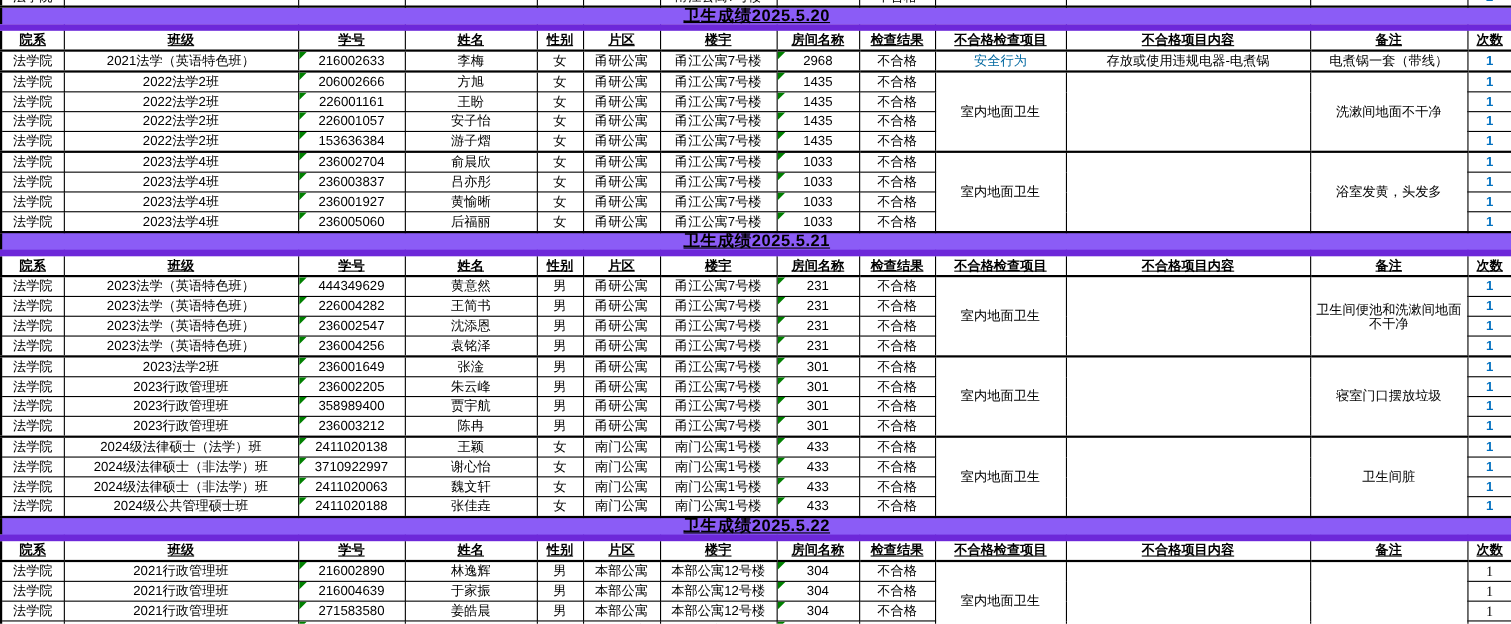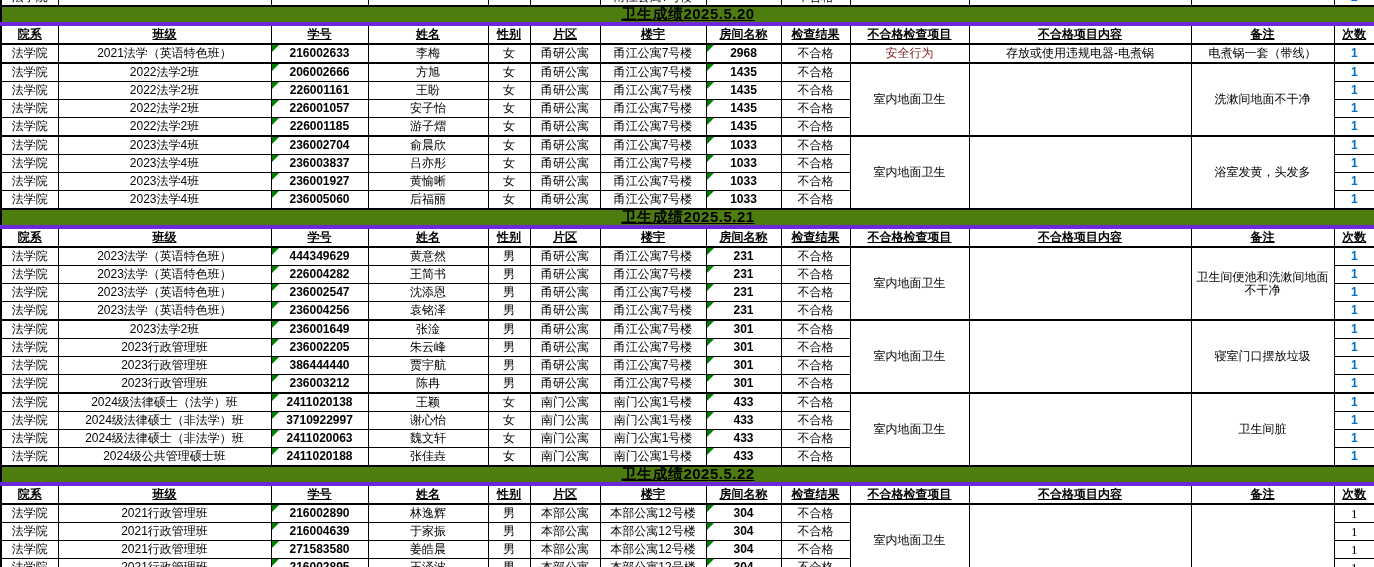--- a/index.html
+++ b/index.html
@@ -4,24 +4,24 @@
 <style>
   html,body{margin:0;padding:0;}
   body{width:1374px;height:567px;overflow:hidden;background:#fff;
        font-family:"Liberation Sans","DejaVu Sans",sans-serif;}
   table{border-collapse:collapse;table-layout:fixed;width:1374px;
         border:2px solid #000;border-top:none;}
   td,th{border:1px solid #000;text-align:center;vertical-align:middle;
         padding:0 1px;font-size:12px;height:17px;line-height:13px;
         overflow:hidden;white-space:nowrap;color:#000;}
   th{font-weight:bold;text-decoration:underline;}
-  tr.banner td{background:#4d7c0f;border-top:2px solid #000;border-bottom:4px solid #6d28d9;height:15px;}
+  tr.banner td{background:#8b5cf6;border-top:2px solid #000;border-bottom:6px solid #6d28d9;height:15px;}
   .banner-text{font-weight:bold;font-size:15px;text-decoration:underline;letter-spacing:.5px;}
   tr.group-start td{border-top:2px solid #000;}
-  .b{font-weight:bold;text-align:center;}
+  .b{font-weight:normal;text-align:center;}
   .tri-cell{position:relative;}
   .tri{position:absolute;left:0;top:0;width:0;height:0;
        border-top:7px solid #008000;border-right:7px solid transparent;}
   .wrap{white-space:normal;}
   .count-blue{color:#0070C0;font-weight:bold;}
   .count-serif{font-family:"Liberation Serif","DejaVu Serif",serif;font-size:13px;font-weight:normal;color:#000;}
   tr.partial td{height:5px;border-top:none;padding:0;vertical-align:top;}
   .clip{height:16px;line-height:16px;margin-top:-11px;overflow:hidden;font-size:12px;}
 </style>
 </head>
@@ -107,21 +107,21 @@
         <tr class="group-start">
           <td>法学院</td>
           <td>2021法学（英语特色班）</td>
           <td class="b tri-cell"><span class="tri"></span><span>216002633</span></td>
           <td>李梅</td>
           <td>女</td>
           <td>甬研公寓</td>
           <td>甬江公寓7号楼</td>
           <td class="b tri-cell"><span class="tri"></span><span>2968</span></td>
           <td>不合格</td>
-          <td class="wrap" rowspan="1" style="color: #7f1d1d;">安全行为</td>
+          <td class="wrap" rowspan="1" style="color: #0369a1;">安全行为</td>
           <td class="wrap" rowspan="1">存放或使用违规电器-电煮锅</td>
           <td class="wrap" rowspan="1">电煮锅一套（带线）</td>
           <td class="count-blue">1</td>
         </tr>
         <tr class="group-start">
           <td>法学院</td>
           <td>2022法学2班</td>
           <td class="b tri-cell"><span class="tri"></span><span>206002666</span></td>
           <td>方旭</td>
           <td>女</td>
@@ -154,21 +154,21 @@
           <td>女</td>
           <td>甬研公寓</td>
           <td>甬江公寓7号楼</td>
           <td class="b tri-cell"><span class="tri"></span><span>1435</span></td>
           <td>不合格</td>
           <td class="count-blue">1</td>
         </tr>
         <tr>
           <td>法学院</td>
           <td>2022法学2班</td>
-          <td class="b tri-cell"><span class="tri"></span><span>226001185</span></td>
+          <td class="b tri-cell"><span class="tri"></span><span>153636384</span></td>
           <td>游子熠</td>
           <td>女</td>
           <td>甬研公寓</td>
           <td>甬江公寓7号楼</td>
           <td class="b tri-cell"><span class="tri"></span><span>1435</span></td>
           <td>不合格</td>
           <td class="count-blue">1</td>
         </tr>
         <tr class="group-start">
           <td>法学院</td>
@@ -313,21 +313,21 @@
           <td>男</td>
           <td>甬研公寓</td>
           <td>甬江公寓7号楼</td>
           <td class="b tri-cell"><span class="tri"></span><span>301</span></td>
           <td>不合格</td>
           <td class="count-blue">1</td>
         </tr>
         <tr>
           <td>法学院</td>
           <td>2023行政管理班</td>
-          <td class="b tri-cell"><span class="tri"></span><span>386444440</span></td>
+          <td class="b tri-cell"><span class="tri"></span><span>358989400</span></td>
           <td>贾宇航</td>
           <td>男</td>
           <td>甬研公寓</td>
           <td>甬江公寓7号楼</td>
           <td class="b tri-cell"><span class="tri"></span><span>301</span></td>
           <td>不合格</td>
           <td class="count-blue">1</td>
         </tr>
         <tr>
           <td>法学院</td>

